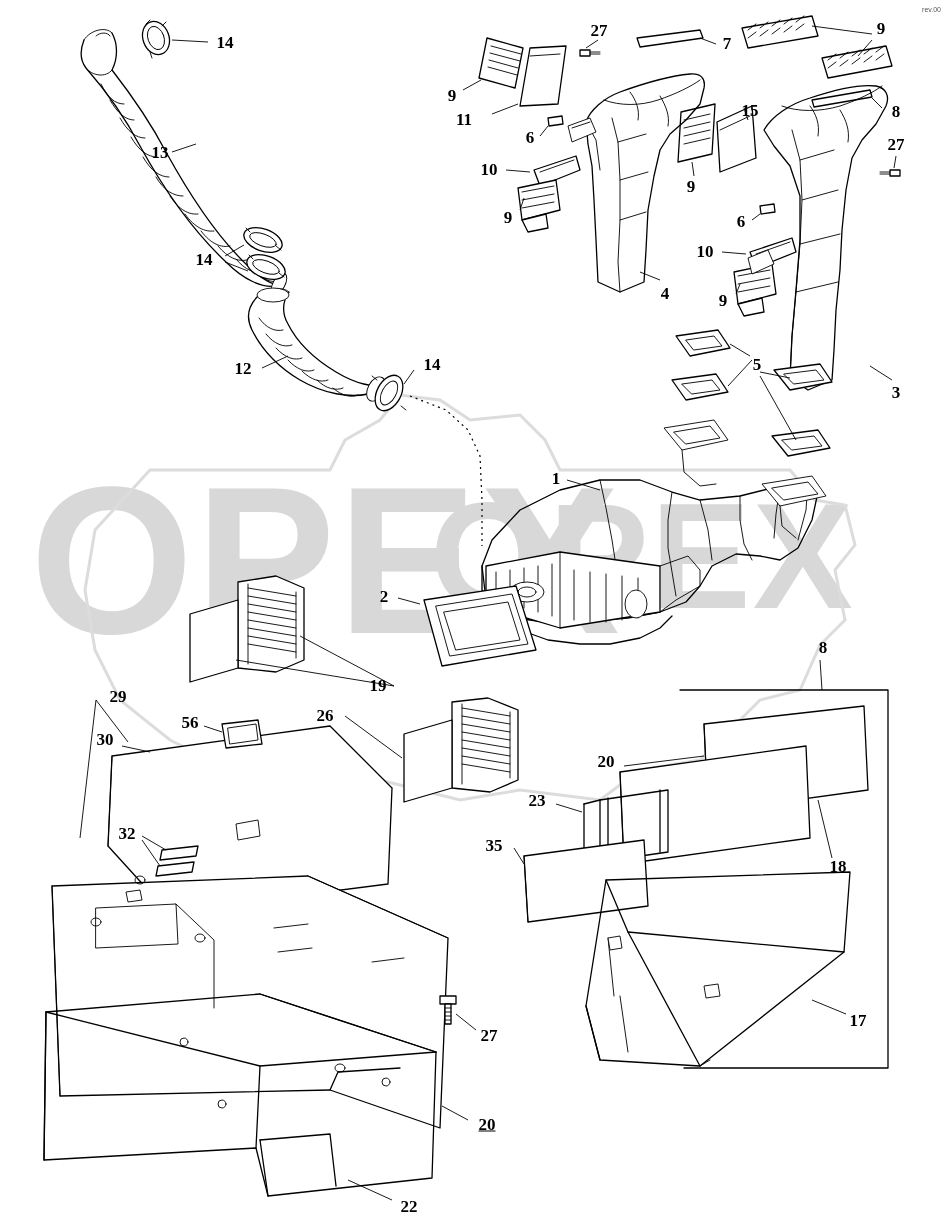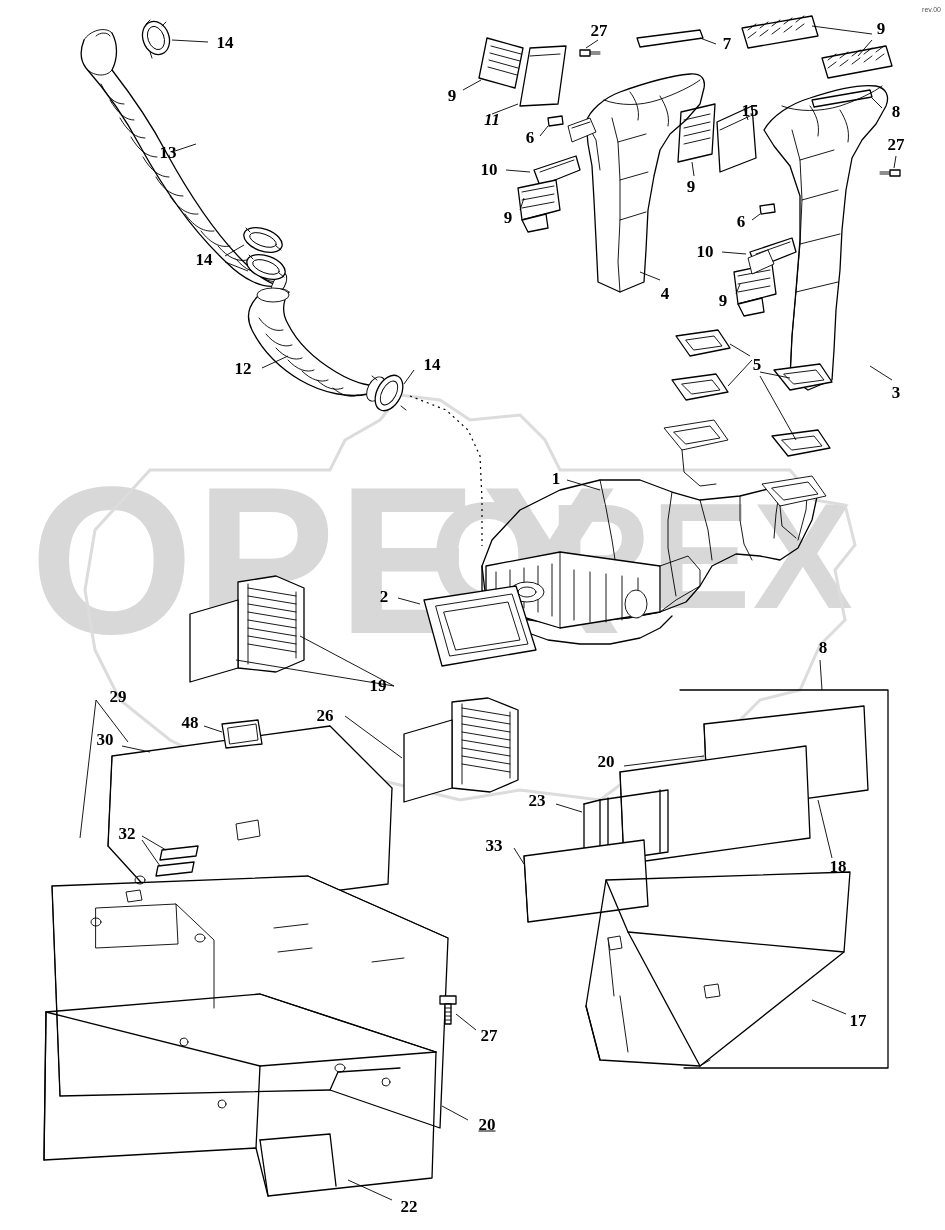--- a/index.html
+++ b/index.html
@@ -451,53 +451,53 @@
     <g>
       <path class="wf" d="M440,996 L456,996 L456,1004 L440,1004 Z"></path>
       <path class="wf" d="M445,1004 L451,1004 L451,1024 L445,1024 Z"></path>
       <path class="lt" d="M445,1008 L451,1008 M445,1012 L451,1012 M445,1016 L451,1016 M445,1020 L451,1020"></path>
     </g>
     <path class="lead" d="M476,1030 L456,1014"></path>
 
   </svg>
 
   <div class="callout" style="left:225px; top:42px;">14</div>
-  <div class="callout" style="left:168px; top:152px;">13</div>
+  <div class="callout" style="left:160px; top:152px;">13</div>
   <div class="callout" style="left:204px; top:259px;">14</div>
   <div class="callout" style="left:243px; top:368px;">12</div>
   <div class="callout" style="left:432px; top:364px;">14</div>
   <div class="callout" style="left:452px; top:95px;">9</div>
-  <div class="callout" style="left:492px; top:119px;font-style:italic;">11</div>
+  <div class="callout" style="left:464px; top:119px;">11</div>
   <div class="callout" style="left:599px; top:30px;">27</div>
   <div class="callout" style="left:727px; top:43px;">7</div>
   <div class="callout" style="left:881px; top:28px;">9</div>
   <div class="callout" style="left:750px; top:110px;">15</div>
   <div class="callout" style="left:896px; top:111px;">8</div>
   <div class="callout" style="left:530px; top:137px;">6</div>
   <div class="callout" style="left:489px; top:169px;">10</div>
   <div class="callout" style="left:508px; top:217px;">9</div>
   <div class="callout" style="left:691px; top:186px;">9</div>
   <div class="callout" style="left:896px; top:144px;">27</div>
   <div class="callout" style="left:741px; top:221px;">6</div>
   <div class="callout" style="left:705px; top:251px;">10</div>
   <div class="callout" style="left:723px; top:300px;">9</div>
   <div class="callout" style="left:665px; top:293px;">4</div>
   <div class="callout" style="left:896px; top:392px;">3</div>
   <div class="callout" style="left:757px; top:364px;">5</div>
   <div class="callout" style="left:556px; top:478px;">1</div>
   <div class="callout" style="left:384px; top:596px;">2</div>
   <div class="callout" style="left:823px; top:647px;">8</div>
   <div class="callout" style="left:78px; top:696px;margin-left:40px;">29</div>
-  <div class="callout" style="left:190px; top:722px;">48</div>
+  <div class="callout" style="left:190px; top:722px;">56</div>
   <div class="callout" style="left:105px; top:739px;">30</div>
   <div class="callout" style="left:378px; top:685px;">19</div>
   <div class="callout" style="left:325px; top:715px;">26</div>
   <div class="callout" style="left:606px; top:761px;">20</div>
   <div class="callout" style="left:537px; top:800px;">23</div>
   <div class="callout" style="left:838px; top:866px;">18</div>
   <div class="callout" style="left:127px; top:833px;">32</div>
-  <div class="callout" style="left:494px; top:845px;">33</div>
+  <div class="callout" style="left:494px; top:845px;">35</div>
   <div class="callout" style="left:489px; top:1035px;">27</div>
   <div class="callout" style="left:858px; top:1020px;">17</div>
   <div class="callout" style="left:487px; top:1124px;text-decoration:underline;">20</div>
   <div class="callout" style="left:409px; top:1206px;">22</div>
 
 </div>
 
 </body></html>

